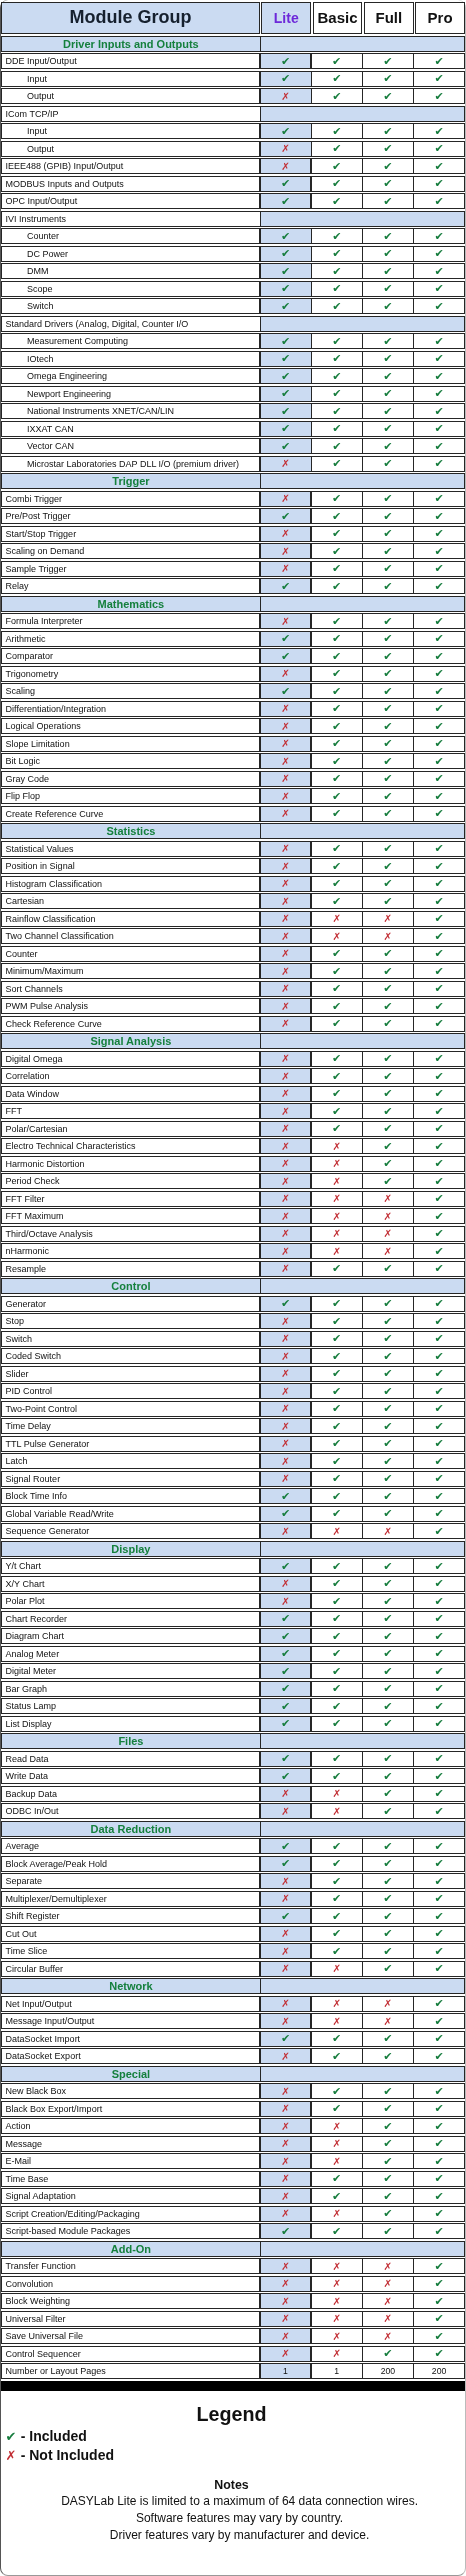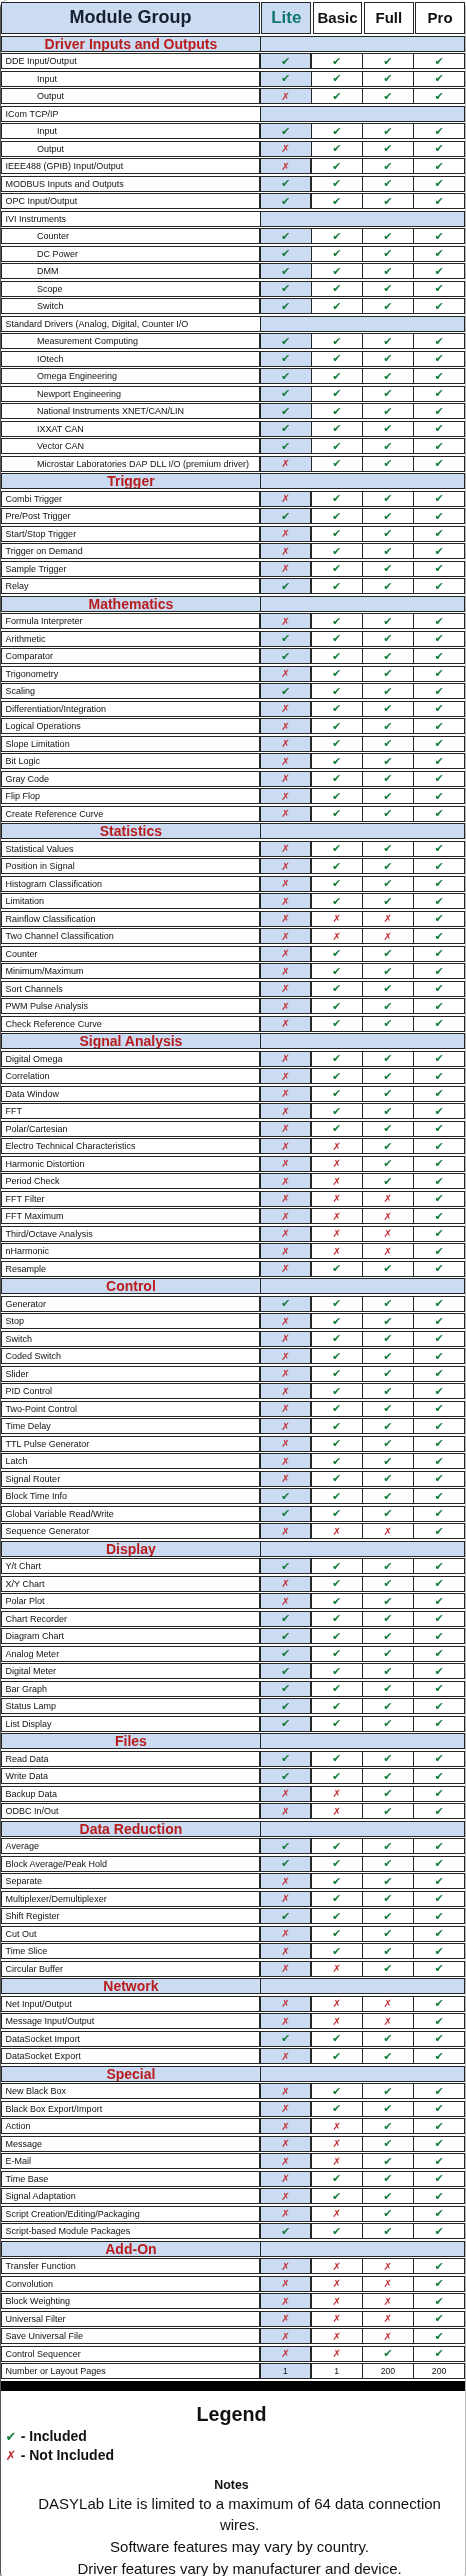--- a/index.html
+++ b/index.html
@@ -3,46 +3,46 @@
 <meta charset="utf-8">
 <style>
   html,body{margin:0;padding:0;background:#fff;}
   body{width:466px;font-family:"Liberation Sans","DejaVu Sans",sans-serif;color:#111;}
   .frame{box-sizing:border-box;width:466px;min-height:2576px;border-left:0.7px solid #555;
          border-right:0.7px solid #bbb;border-bottom:0.7px solid #999;padding-top:1.5px;position:relative;border-radius:8px;}
   
   .row{display:flex;height:16px;margin-bottom:1.5px;align-items:stretch;}
   .cell{box-sizing:border-box;border:0.7px solid #262626;display:flex;align-items:center;}
   .label-cell{width:260px;background:#fff;font-size:9px;padding-left:3.6px;white-space:nowrap;overflow:hidden;}
-  .label-cell.indent{padding-left:35px;}
+  .label-cell.indent{padding-left:25px;}
   .val-cell{width:52px;margin-left:-0.7px;justify-content:center;background:#fff;font-weight:bold;}
   .val-cell.lite{background:#cbdbf2;}
   .val-merged{width:205px;margin-left:-0.7px;background:#cbdbf2;}
   .yes{color:#177d3e;font-size:11px;}
   .no{color:#c22f35;font-size:10.2px;font-style:italic;}
   .num{color:#111;font-weight:normal;font-size:8.7px;}
   
   .hdr{height:32px;margin-bottom:2.2px;}
   .hdr .label-cell{background:#cbdbf2;justify-content:center;padding-left:0;
                    font-size:18px;font-weight:bold;color:#16202e;}
   .hdr .val-cell{margin-left:1.5px;width:50px;font-weight:bold;}
-  .hdr .val-cell.lite{font-size:17px;color:#0f766e;}
+  .hdr .val-cell.lite{font-size:14px;color:#6d28d9;}
   .hdr .val-cell.other{font-size:15px;}
   
   .section-row .label-cell{background:#cbdbf2;justify-content:center;padding-left:0;
-                           font-size:14px;font-weight:bold;color:#b91c1c;}
+                           font-size:11px;font-weight:bold;color:#15803d;}
   
   .black-bar{height:10.2px;background:#000;margin-top:0.7px;}
   
   .bottom{padding:10.2px 7.3px 0 4.4px;text-align:center;}
   .legend-title{font-size:19.7px;font-weight:bold;line-height:1.1;margin:2.9px 0 1.5px 0;}
   .legend-line{font-size:14px;font-weight:bold;line-height:1.35;display:flex;align-items:center;gap:4.4px;}
   .legend-line .mark{font-size:13px;}
   .notes-title{font-size:12.4px;font-weight:bold;margin:13px 0 0.7px 0;}
-  .note-line{font-size:15px;line-height:1.45;padding-left:16px;}
+  .note-line{font-size:12px;line-height:1.45;padding-left:16px;}
 </style>
 </head>
 <body>
 
 <div class="frame">
 
   <div class="row hdr">
     <div class="cell label-cell">Module Group</div>
     <div class="cell val-cell lite">Lite</div>
     <div class="cell val-cell other">Basic</div>
@@ -233,21 +233,21 @@
         <div class="cell val-cell yes">✔</div>
       </div>
       <div class="row">
         <div class="cell label-cell">Start/Stop Trigger</div>
         <div class="cell val-cell lite no">✗</div>
         <div class="cell val-cell yes">✔</div>
         <div class="cell val-cell yes">✔</div>
         <div class="cell val-cell yes">✔</div>
       </div>
       <div class="row">
-        <div class="cell label-cell">Trigger on Demand</div>
+        <div class="cell label-cell">Scaling on Demand</div>
         <div class="cell val-cell lite no">✗</div>
         <div class="cell val-cell yes">✔</div>
         <div class="cell val-cell yes">✔</div>
         <div class="cell val-cell yes">✔</div>
       </div>
       <div class="row">
         <div class="cell label-cell">Sample Trigger</div>
         <div class="cell val-cell lite no">✗</div>
         <div class="cell val-cell yes">✔</div>
         <div class="cell val-cell yes">✔</div>
@@ -367,21 +367,21 @@
         <div class="cell val-cell yes">✔</div>
       </div>
       <div class="row">
         <div class="cell label-cell">Histogram Classification</div>
         <div class="cell val-cell lite no">✗</div>
         <div class="cell val-cell yes">✔</div>
         <div class="cell val-cell yes">✔</div>
         <div class="cell val-cell yes">✔</div>
       </div>
       <div class="row">
-        <div class="cell label-cell">Limitation</div>
+        <div class="cell label-cell">Cartesian</div>
         <div class="cell val-cell lite no">✗</div>
         <div class="cell val-cell yes">✔</div>
         <div class="cell val-cell yes">✔</div>
         <div class="cell val-cell yes">✔</div>
       </div>
       <div class="row">
         <div class="cell label-cell">Rainflow Classification</div>
         <div class="cell val-cell lite no">✗</div>
         <div class="cell val-cell no">✗</div>
         <div class="cell val-cell no">✗</div>

